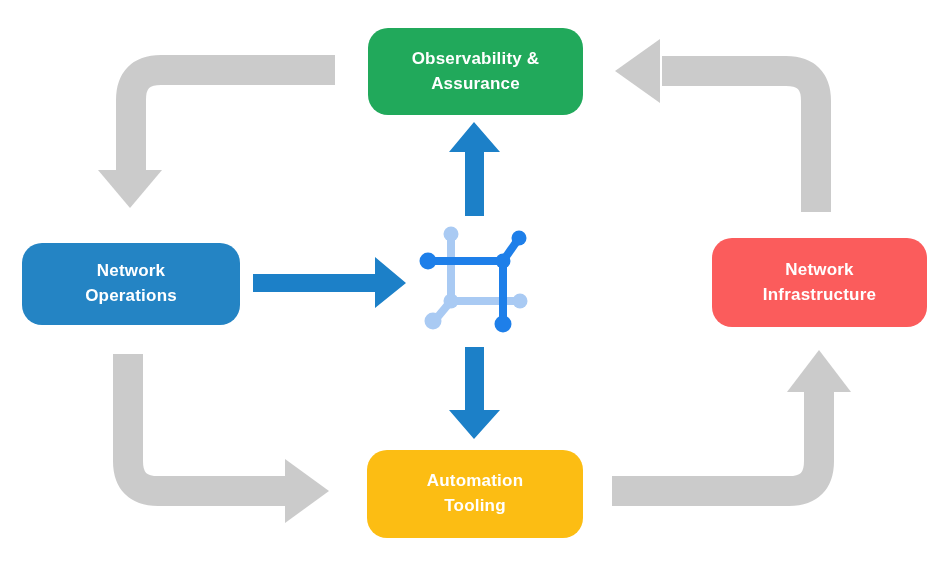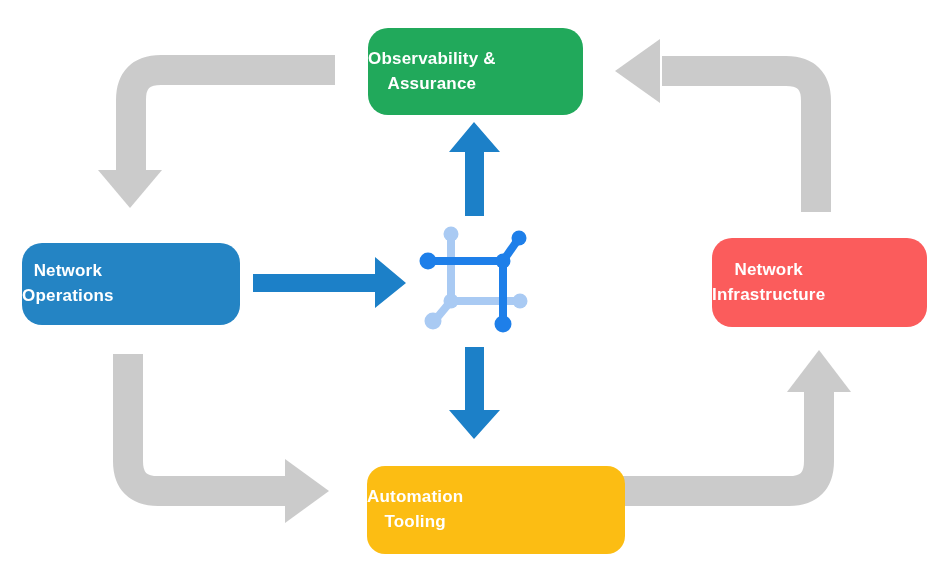--- a/index.html
+++ b/index.html
@@ -11,32 +11,32 @@
     position:relative;
     width:948px;height:570px;
     background:var(--background,#ffffff);
     overflow:hidden;
   }
   .layer{position:absolute;left:0;top:0;}
   
   .node{
     position:absolute;
     border-radius:20px;
-    display:flex;align-items:center;justify-content:flex-start;
+    display:flex;align-items:center;justify-content:center;
     text-align:center;
     color:var(--label_text,#ffffff);
     font-size:17px;font-weight:700;
     line-height:1.45;
     letter-spacing:.2px;
     white-space:pre-line;
   }
   .node-observability{left:368px;top:28px;width:215px;height:87px;background:var(--green,#21A95B);}
   .node-network-operations{left:22px;top:243px;width:218px;height:82px;background:var(--blue,#2484C4);}
   .node-network-infrastructure{left:712px;top:238px;width:215px;height:89px;background:var(--red,#FB5C5C);}
-  .node-automation-tooling{left:367px;top:466px;width:258px;height:88px;background:var(--yellow,#FCBD13);border-radius:18px;}
+  .node-automation-tooling{left:367px;top:450px;width:216px;height:88px;background:var(--yellow,#FCBD13);}
   
   .gray-arrow-stroke{fill:none;stroke:var(--gray_arrow,#CBCBCB);stroke-width:30;}
   .gray-arrow-head{fill:var(--gray_arrow,#CBCBCB);}
   .blue-arrow{fill:var(--blue_arrow,#1C80C8);}
   .icon-dark line{stroke:var(--icon_blue,#1E7FE9);stroke-width:8;}
   .icon-dark circle{fill:var(--icon_blue,#1E7FE9);}
   .icon-light line{stroke:var(--icon_light_blue,#A9CAF3);stroke-width:8;}
   .icon-light circle{fill:var(--icon_light_blue,#A9CAF3);}
 </style>
 </head>

